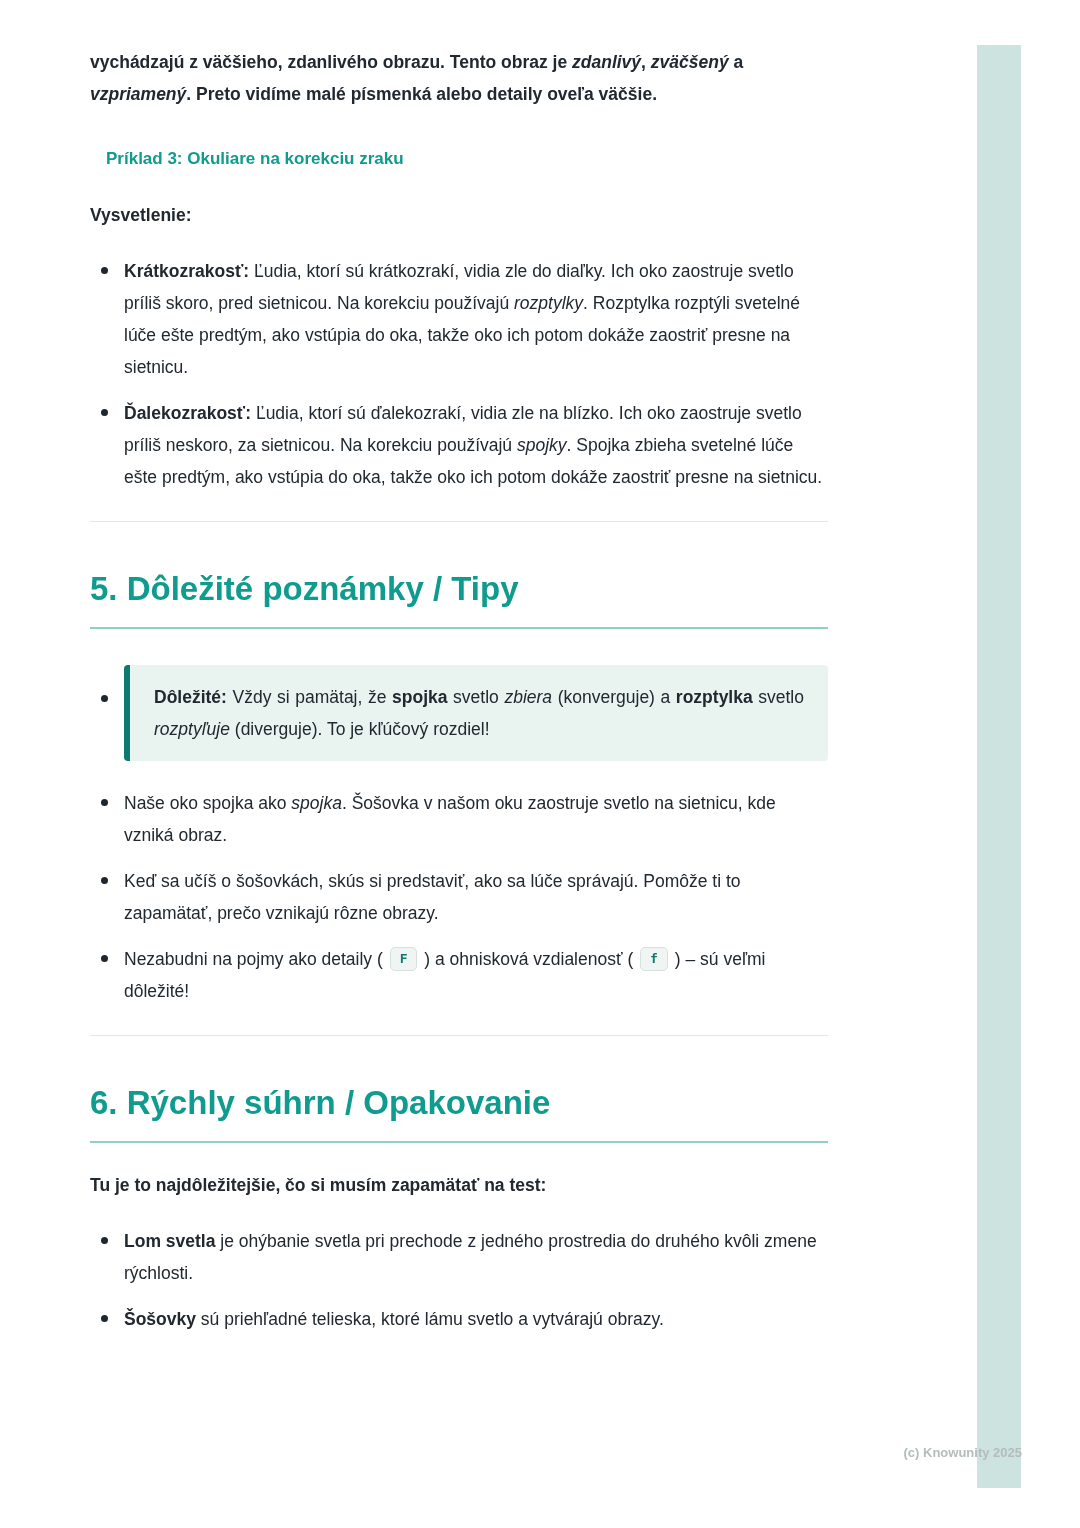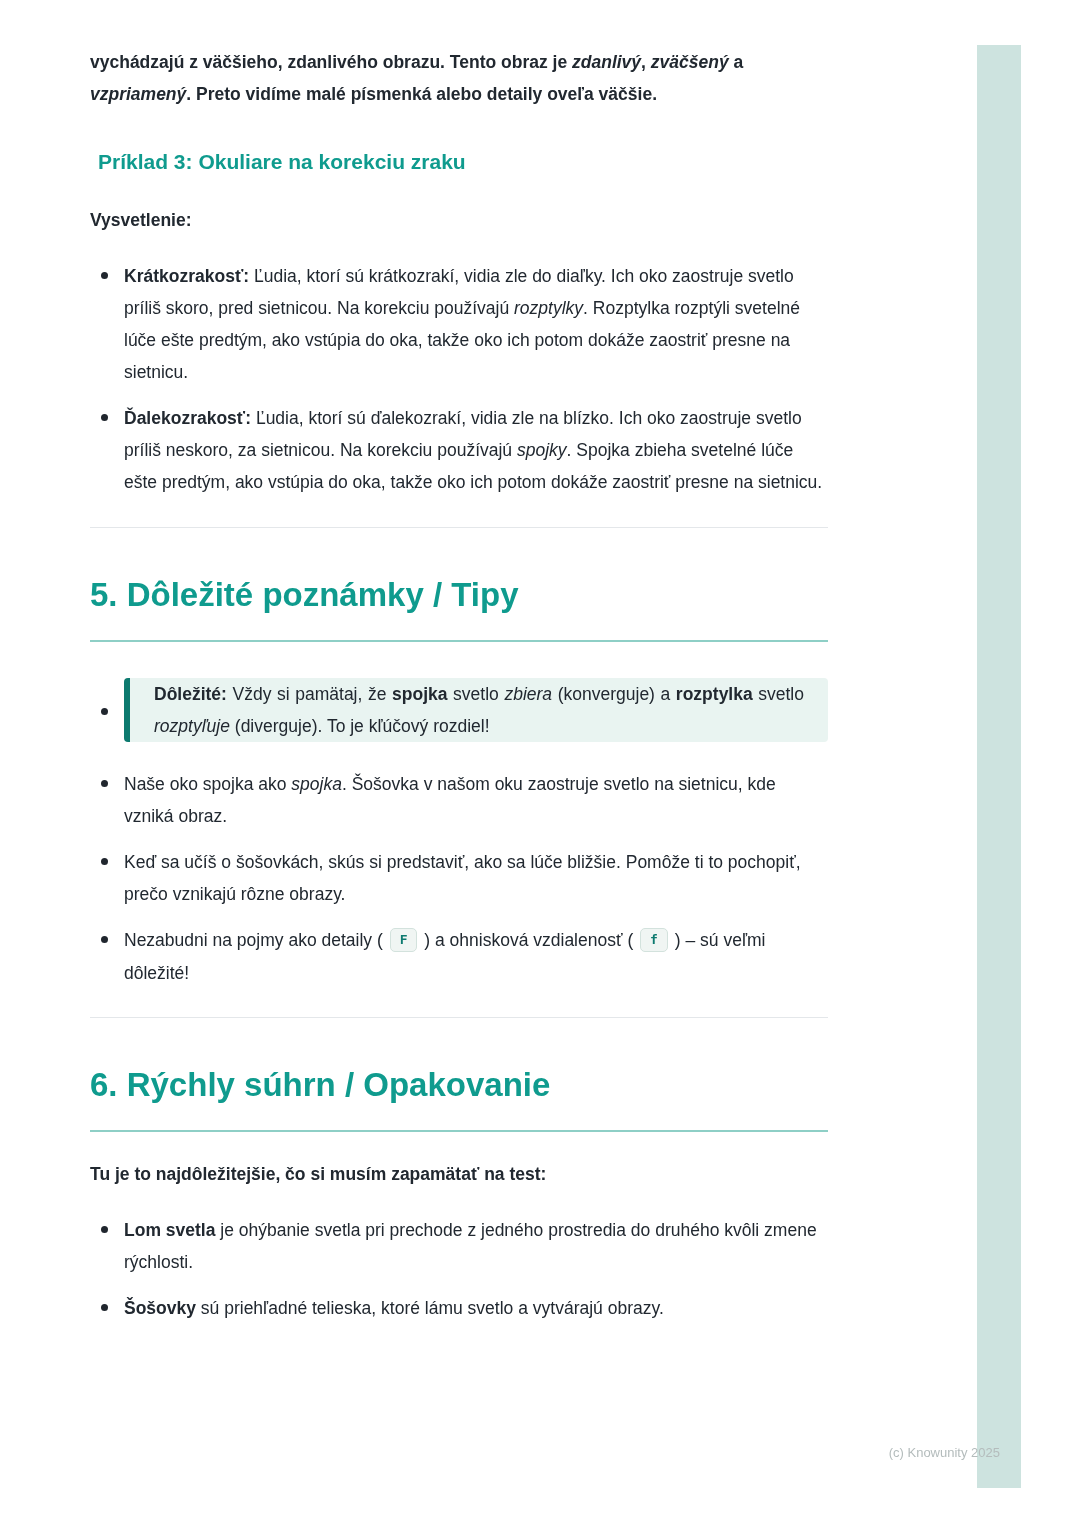--- a/index.html
+++ b/index.html
@@ -20,65 +20,66 @@
     position:relative;
     padding:46px 252px 0 90px;
     font-size:17.5px;
     line-height:1.83;
   }
   .i { font-style:italic; }
   .b { font-weight:700; }
   .para { margin:0 0 24px 0;font-weight:bold; }
   .h3 {
     color:var(--accent,#0f9b8e);
-    font-size:21px; font-weight:700; line-height:1.35;
-    margin:38px 0 28px 8px;
+    font-size:17px; font-weight:700; line-height:1.35;
+    margin:38px 0 28px 16px;
   }
   .bold-label { font-weight:700; }
   .bullets { list-style:none; }
   .bullet { position:relative; padding-left:34px; margin-bottom:14px; }
   .bullet::before {
     content:""; position:absolute; left:11px; top:12px;
     width:7px; height:7px; border-radius:50%; background:#20262e;
   }
   .divider { border:none; border-top:1px solid var(--divider,#e4e7ea); margin-top:28px; }
   .h2 {
     color:var(--accent,#0f9b8e);
     font-size:33px; font-weight:700; line-height:1.3;
     margin:46px 0 26px 0;
-    padding-bottom:24px;
+    padding-bottom:16px;
     border-bottom:2px solid var(--heading-underline,#8ecfc6);
   }
   .callout-li { margin-top:36px; margin-bottom:26px; }
   .callout-li::before { top:30px; }
   .callout {
     background:var(--callout-bg,#e9f4f1);
     border-left:6px solid var(--callout-border,#0d7a6f);
     border-radius:4px;
-    padding:0 24px;
+    padding:16px 24px;
     text-align:justify;
   }
   .code-chip {
     display:inline-block;
     font-family:"DejaVu Sans Mono","Liberation Mono",monospace;
     font-size:13px; font-weight:700;
     color:var(--accent-dark,#0d7a6f);
     background:#f0f5f3;
     border:1px solid #d3e2dd;
     border-radius:5px;
     padding:1px 9px;
     margin:0 2px;
     line-height:1.5;
     vertical-align:2px;
   }
   .footer {
-    position:absolute; right:80px; bottom:68px;
+    position:absolute; right:58px; bottom:68px;
     font-size:13px;
     color:var(--footer-text,#b4bcbc);
     z-index:2;
+    font-weight:bold;
   }
 </style>
 </head>
 <body>
 
 <div class="accent-bar"></div>
 
 <main class="content">
 
   <p class="para"><span>vychádzajú z väčšieho, zdanlivého obrazu. Tento obraz je </span><span class="i">zdanlivý</span><span>, </span><span class="i">zväčšený</span><span> a </span><span class="i">vzpriamený</span><span>. Preto vidíme malé písmenká alebo detaily oveľa väčšie.</span></p>
@@ -94,21 +95,21 @@
 
   <hr class="divider">
 
   <h2 class="h2">5. Dôležité poznámky / Tipy</h2>
 
   <ul class="bullets">
     <li class="bullet callout-li">
       <div class="callout"><span class="b">Dôležité:</span><span> Vždy si pamätaj, že </span><span class="b">spojka</span><span> svetlo </span><span class="i">zbiera</span><span> (konverguje) a </span><span class="b">rozptylka</span><span> svetlo </span><span class="i">rozptyľuje</span><span> (diverguje). To je kľúčový rozdiel!</span></div>
     </li>
     <li class="bullet"><span>Naše oko spojka ako </span><span class="i">spojka</span><span>. Šošovka v našom oku zaostruje svetlo na sietnicu, kde vzniká obraz.</span></li>
-    <li class="bullet"><span>Keď sa učíš o šošovkách, skús si predstaviť, ako sa lúče bližšie. Pomôže ti to pochopiť, prečo vznikajú rôzne obrazy.</span></li>
+    <li class="bullet"><span>Keď sa učíš o šošovkách, skús si predstaviť, ako sa lúče správajú. Pomôže ti to zapamätať, prečo vznikajú rôzne obrazy.</span></li>
     <li class="bullet"><span>Nezabudni na pojmy ako detaily ( </span><span class="code-chip">F</span><span> ) a ohnisková vzdialenosť ( </span><span class="code-chip">f</span><span> ) – sú veľmi dôležité!</span></li>
   </ul>
 
   <hr class="divider">
 
   <h2 class="h2">6. Rýchly súhrn / Opakovanie</h2>
 
   <p class="para">Tu je to najdôležitejšie, čo si musím zapamätať na test:</p>
 
   <ul class="bullets">

